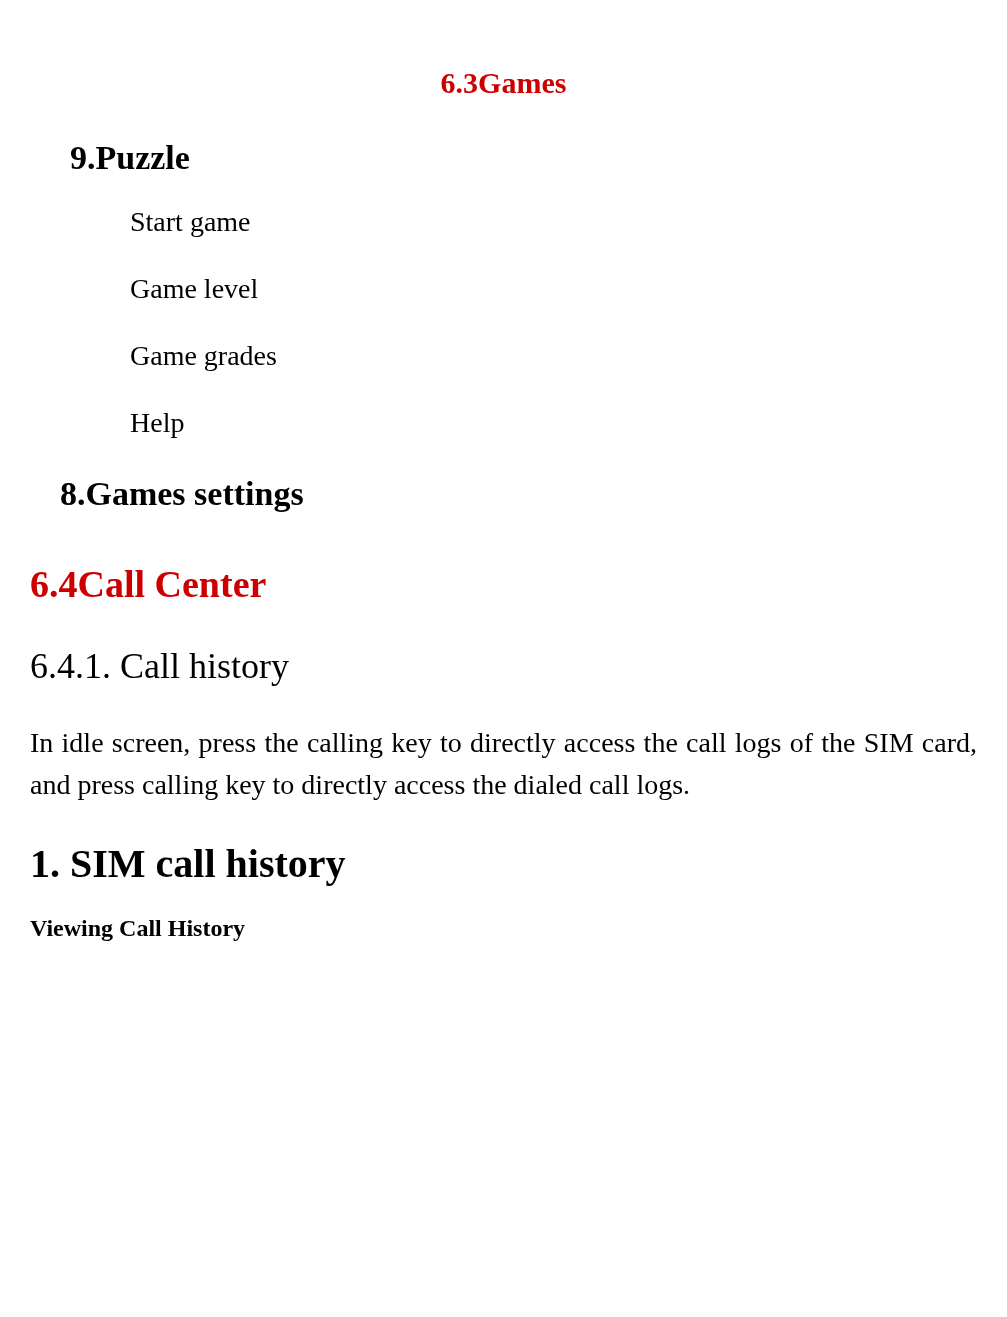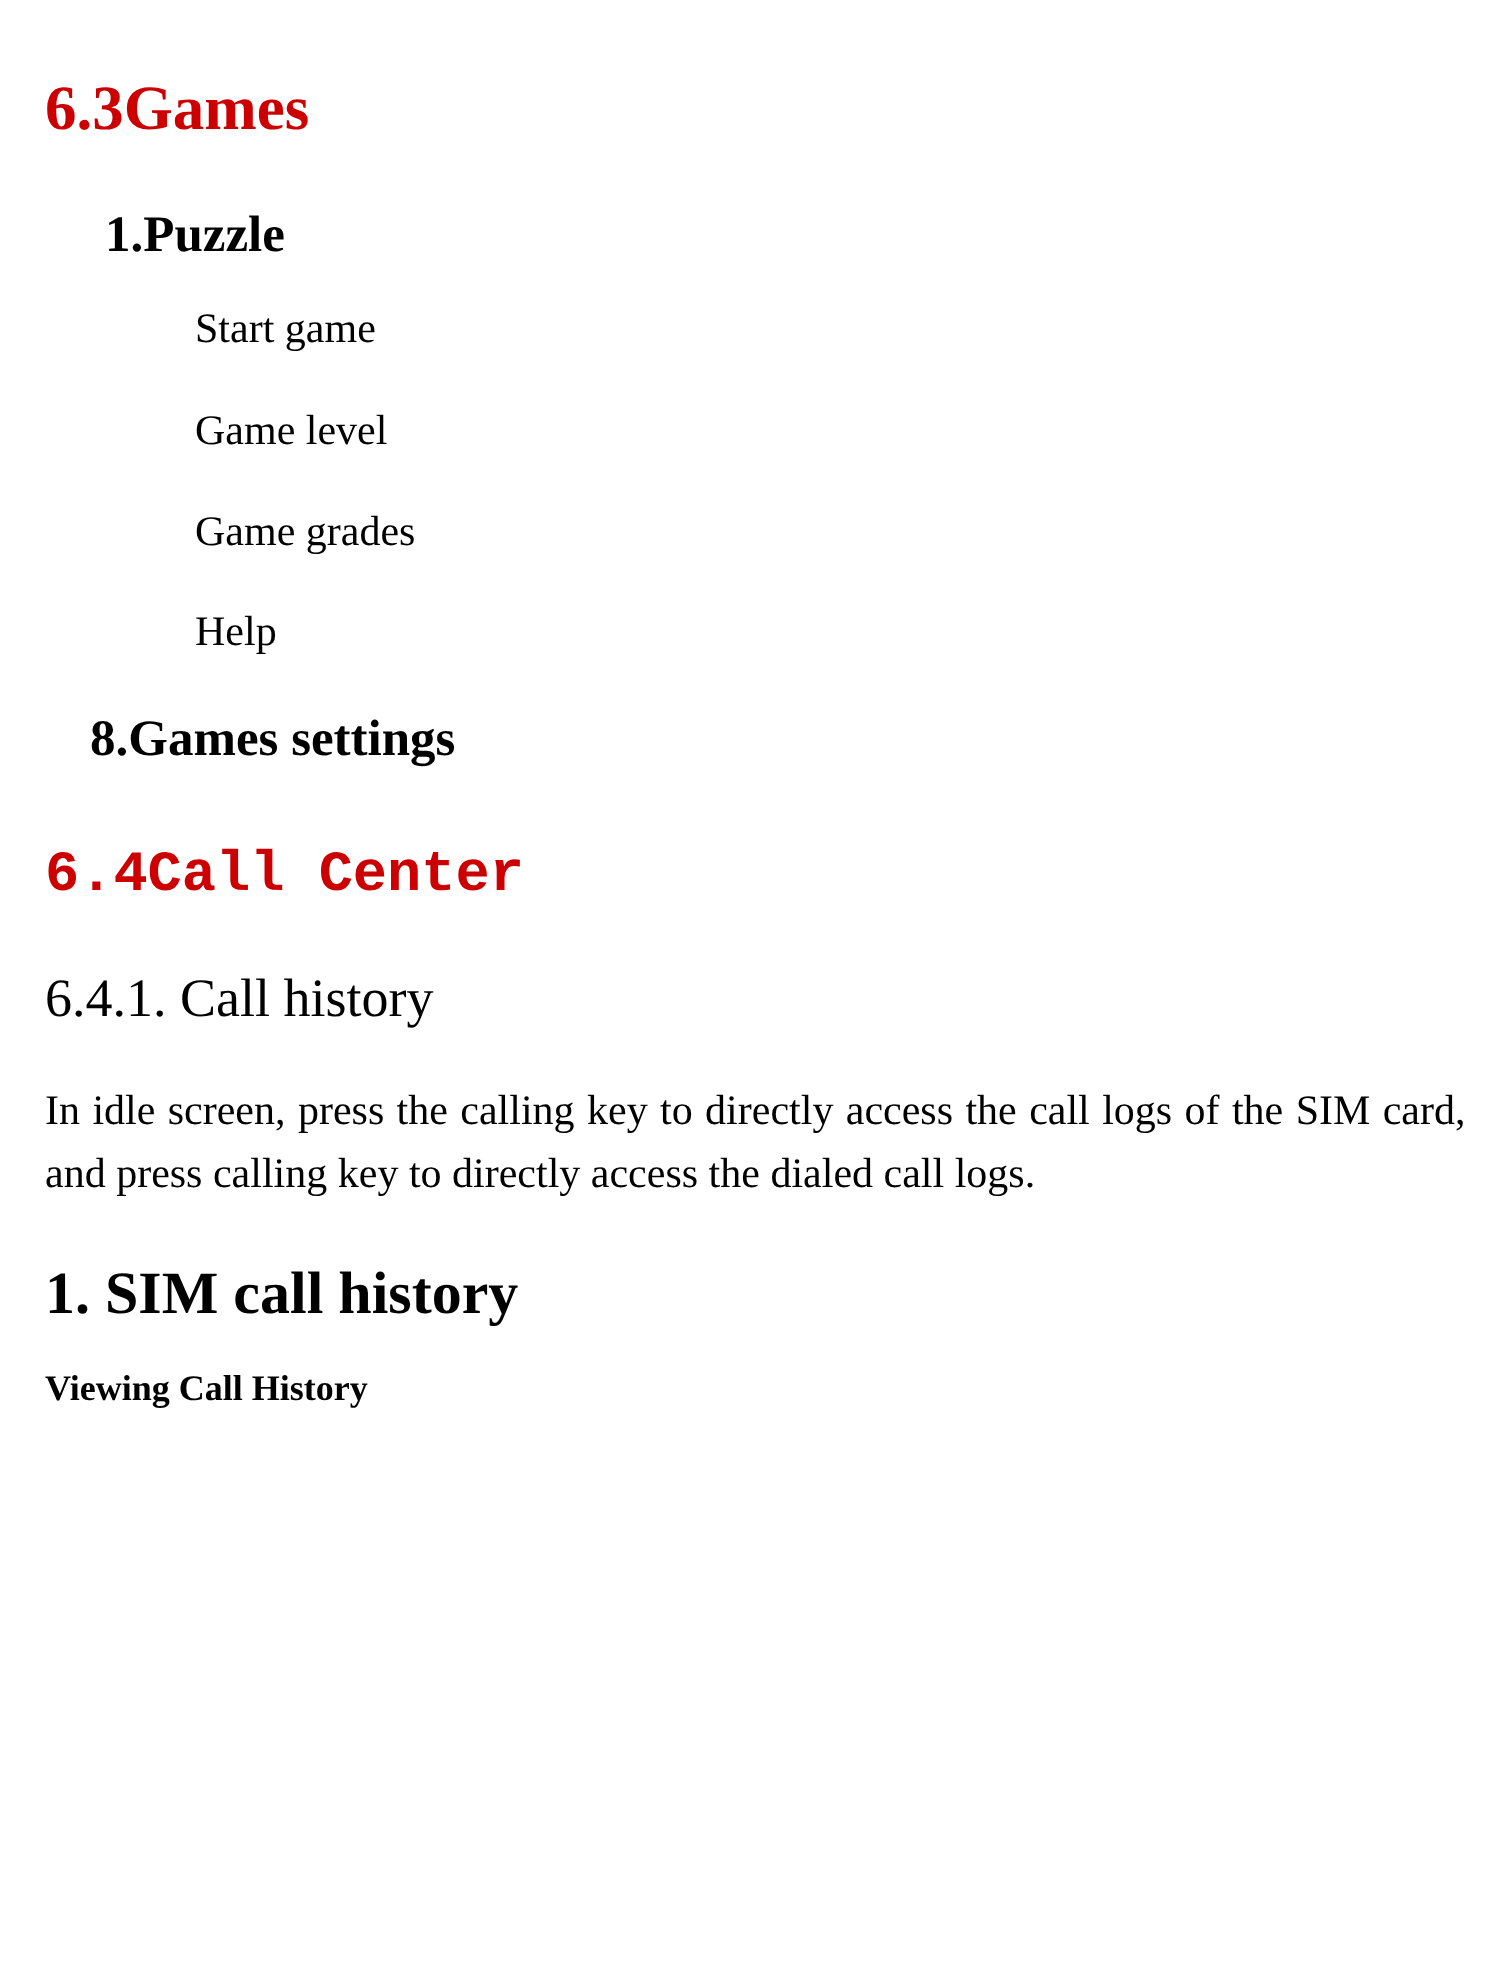--- a/index.html
+++ b/index.html
@@ -14,24 +14,25 @@
       background: #ffffff;
       font-family: serif;
       font-size: 32px;
       color: #000000;
       padding: 40px 30px 40px 30px;
       line-height: 1.4;
     }
 
     .section-heading-red {
       color: #cc0000;
-      font-size: 42px;
+      font-size: 30px;
       font-weight: bold;
       margin-bottom: 30px;
-      margin-top: 4px;
+      margin-top: 22px;
+      text-align: center;
     }
 
     .subsection-heading {
       font-size: 34px;
       font-weight: bold;
       margin-left: 40px;
       margin-bottom: 20px;
       margin-top: 10px;
     }
 
@@ -50,21 +51,20 @@
       margin-bottom: 20px;
       margin-top: 10px;
     }
 
     .section-heading-red-2 {
       color: #cc0000;
       font-size: 38px;
       font-weight: bold;
       margin-bottom: 30px;
       margin-top: 40px;
-      font-family: Liberation Mono, monospace;
     }
 
     .call-history-heading {
       font-size: 36px;
       font-weight: normal;
       margin-bottom: 30px;
       margin-top: 20px;
     }
 
     .body-text {
@@ -86,21 +86,21 @@
       font-size: 24px;
       font-weight: bold;
       margin-top: 20px;
     }
   </style>
 </head>
 <body>
 
 <div class="section-heading-red">6.3Games</div>
 
-<div class="subsection-heading">1.Puzzle</div>
+<div class="subsection-heading">9.Puzzle</div>
 
 <div class="menu-item">Start game</div>
 
 <div class="menu-item">Game level</div>
 
 <div class="menu-item">Game grades</div>
 
 <div class="menu-item">Help</div>
 
 <div class="subsection-numbered">8.Games settings</div>

